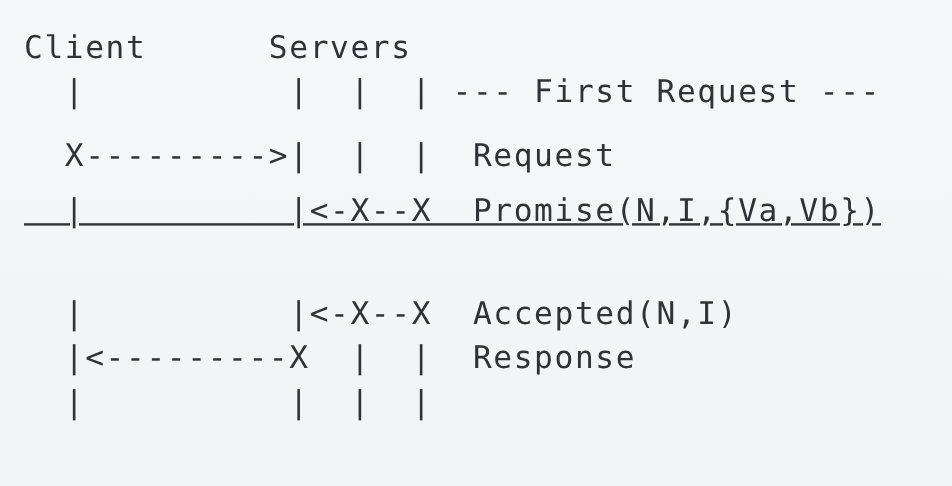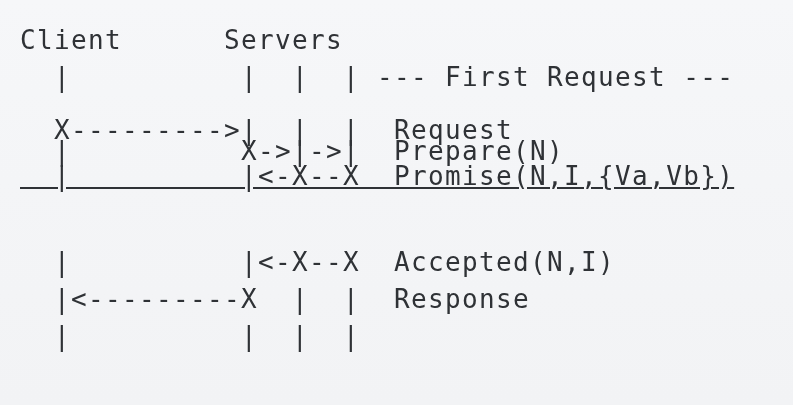--- a/index.html
+++ b/index.html
@@ -65,21 +65,20 @@
 <div class="frame"></div>
 
 <div class="ascii-canvas">
 
   <pre class="row row-0 heading-row">Client      Servers</pre>
 
   <pre class="row row-1">  |          |  |  | --- First Request ---</pre>
 
   <pre class="row row-2">  X---------&gt;|  |  |  Request</pre>
 
-  <pre class="row row-3">  |          X-&gt;|-&gt;|  Prepare(N)</pre>
 
   <pre class="row row-4">  |          |&lt;-X--X  Promise(N,I,{Va,Vb})</pre>
 
 
   <pre class="row row-7">  |&lt;---------X  |  |  Response</pre>
 
   <pre class="row row-6">  |          |&lt;-X--X  Accepted(N,I)</pre>
 
   <pre class="row row-8">  |          |  |  |</pre>
 

